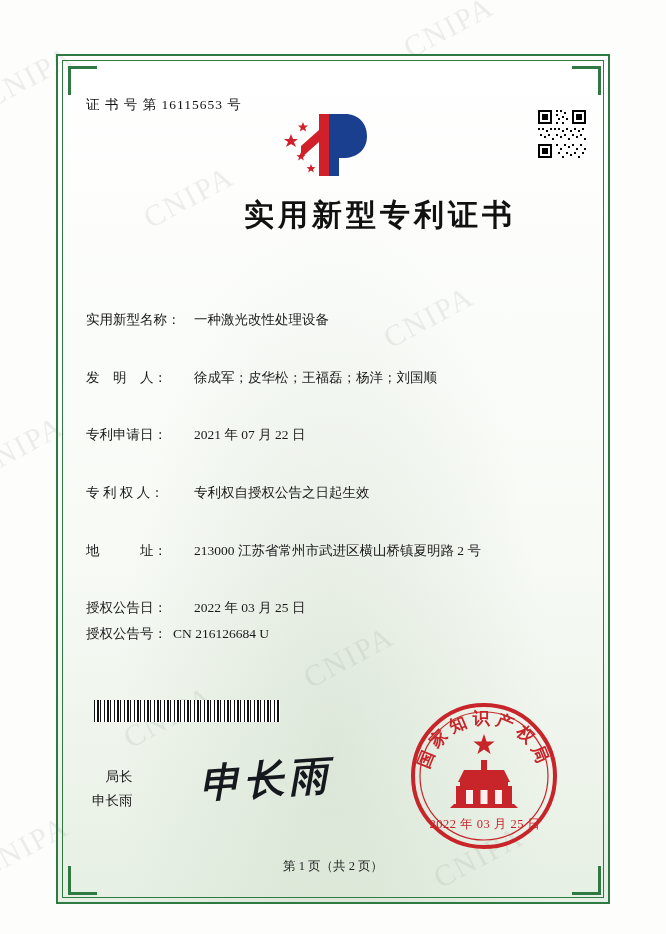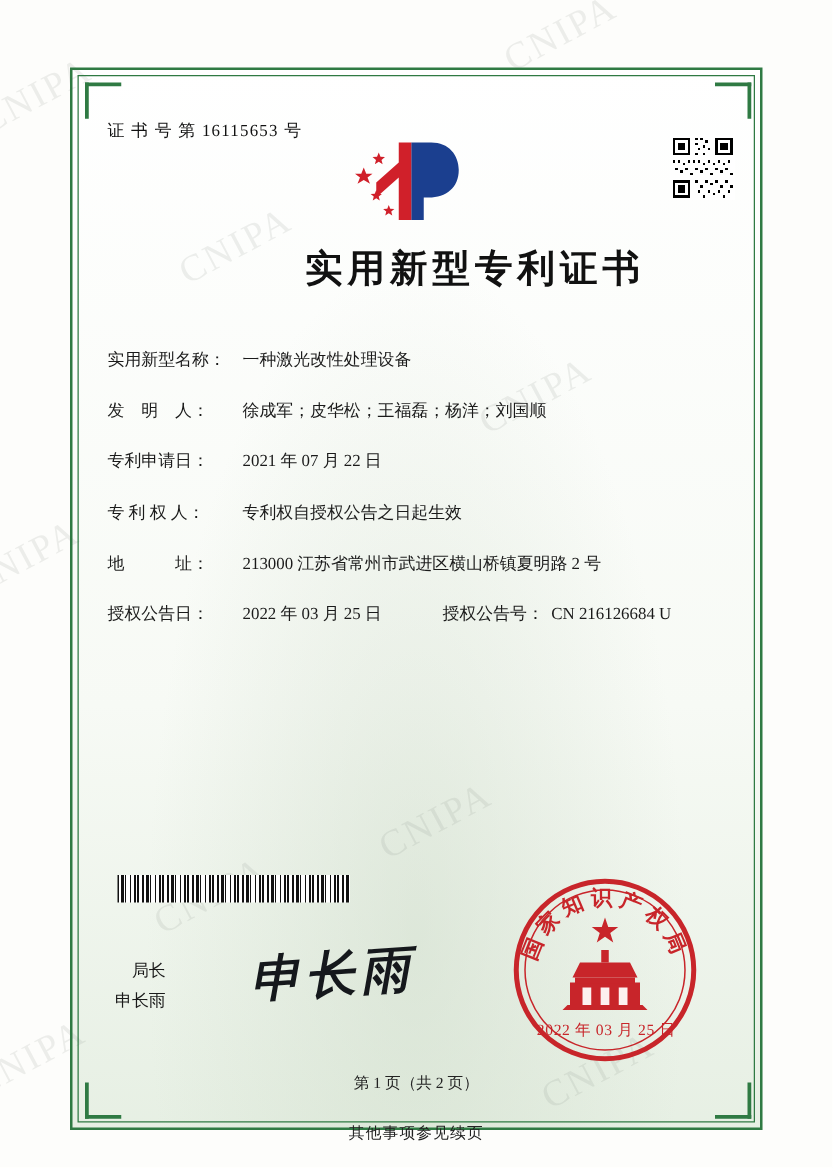--- a/index.html
+++ b/index.html
@@ -125,30 +125,31 @@
     left: 86px; top: 275px;
     width: 500px;
     font-size: 13.5px;
     line-height: 1.9;
   }
   .row {
     display: flex;
     align-items: flex-start;
     margin-bottom: 15px;
     white-space: nowrap;
+    margin-top: 32px;
   }
   .lab {
     width: 108px;
     flex: 0 0 108px;
     letter-spacing: 0px;
   }
   .val {
     flex: 1 1 auto;
   }
-  .row-dual { display: flex; }
+  .row-dual { display: flex; flex-direction: column; }
   .row-dual .half-left { width: 268px; display: flex; }
   .row-dual .half-right { display: flex; }
   .row-dual .lab2 { margin-right: 6px; }
 
   
   .paras {
     position: absolute;
     left: 86px; top: 547px;
     width: 494px;
     font-size: 13px;
@@ -401,15 +402,14 @@
   </div>
   <div class="seal-date">2022 年 03 月 25 日</div>
 
   <div class="sig-script">申长雨</div>
   <div class="sign-block">
     <div>局长</div>
     <div>申长雨</div>
   </div>
 
   <div class="page-no">第 1 页（共 2 页）</div>
-  <div class="footer-note">其他事项参见续页</div>
 
 </div>
 
 </body></html>

